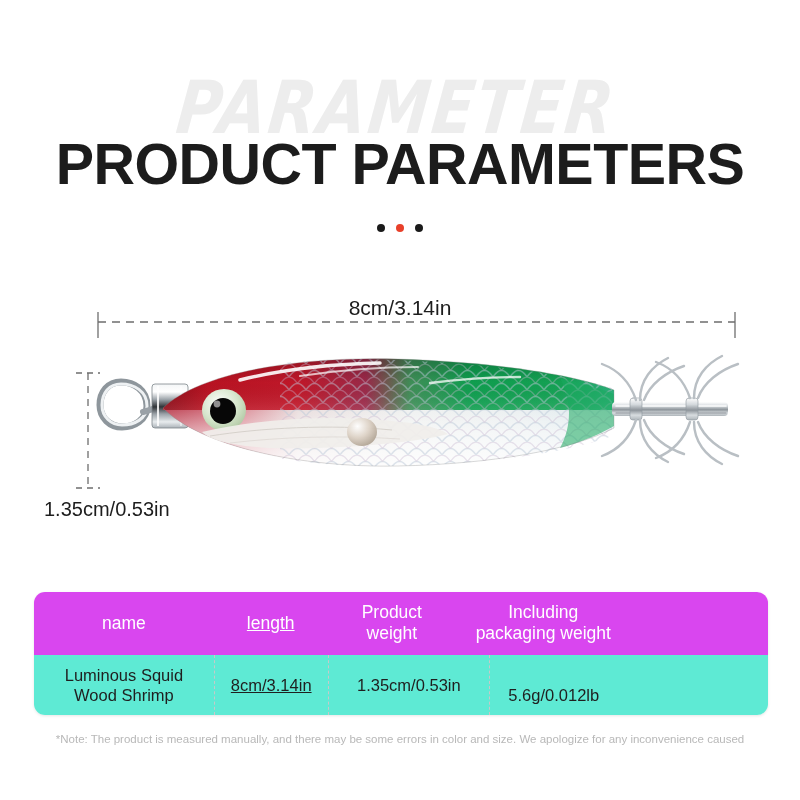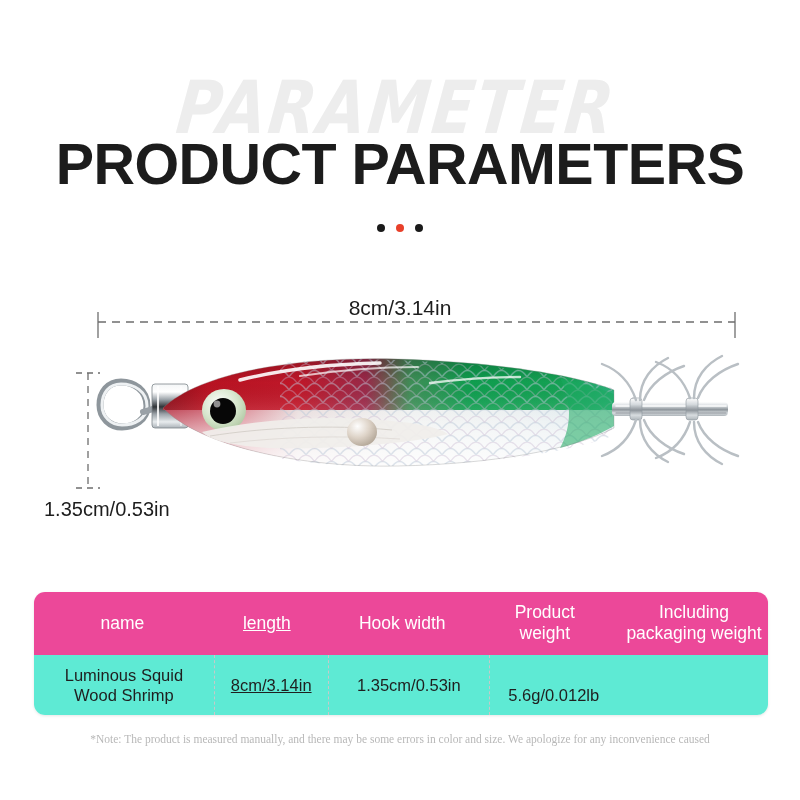--- a/index.html
+++ b/index.html
@@ -156,21 +156,21 @@
 
   
   #note {
     position: absolute;
     left: 0;
     top: 733px;
     width: 800px;
     text-align: center;
     font-size: 11.5px;
     color: #b8b8b8;
-    font-family: Liberation Serif, serif;
+    font-family: Liberation Sans, sans-serif;
     white-space: nowrap;
   }
 </style>
 </head>
 <body>
 
 <div id="header">
   <div id="watermark">PARAMETER</div>
   <div id="page-title">PRODUCT PARAMETERS</div>
   <div id="dots">
@@ -375,24 +375,23 @@
       <path d="M644 160 C 650 176, 666 188, 684 194"></path>
 
       <path d="M690 162 C 684 180, 672 192, 656 198"></path>
       <path d="M694 162 C 694 182, 706 196, 722 204"></path>
       <path d="M698 162 C 704 178, 720 190, 738 196"></path>
     </g>
   </svg>
 </div>
 
 <div id="spec-table">
-  <div class="trow" id="thead" style="background: #ec4899;">
+  <div class="trow" id="thead" style="background: #d946ef;">
     <div class="cell c0">name</div>
     <div class="cell c1">length</div>
-    <div class="cell c2">Hook width</div>
     <div class="cell c3">
       <span>Product<br>weight</span>
     </div>
     <div class="cell c4">
       <span>Including<br>packaging weight</span>
     </div>
   </div>
   <div class="trow" id="tbody" style="background: #5eead4;">
     <div class="cell c0">Luminous Squid<br>Wood Shrimp</div>
     <div class="cell c1">8cm/3.14in</div>

